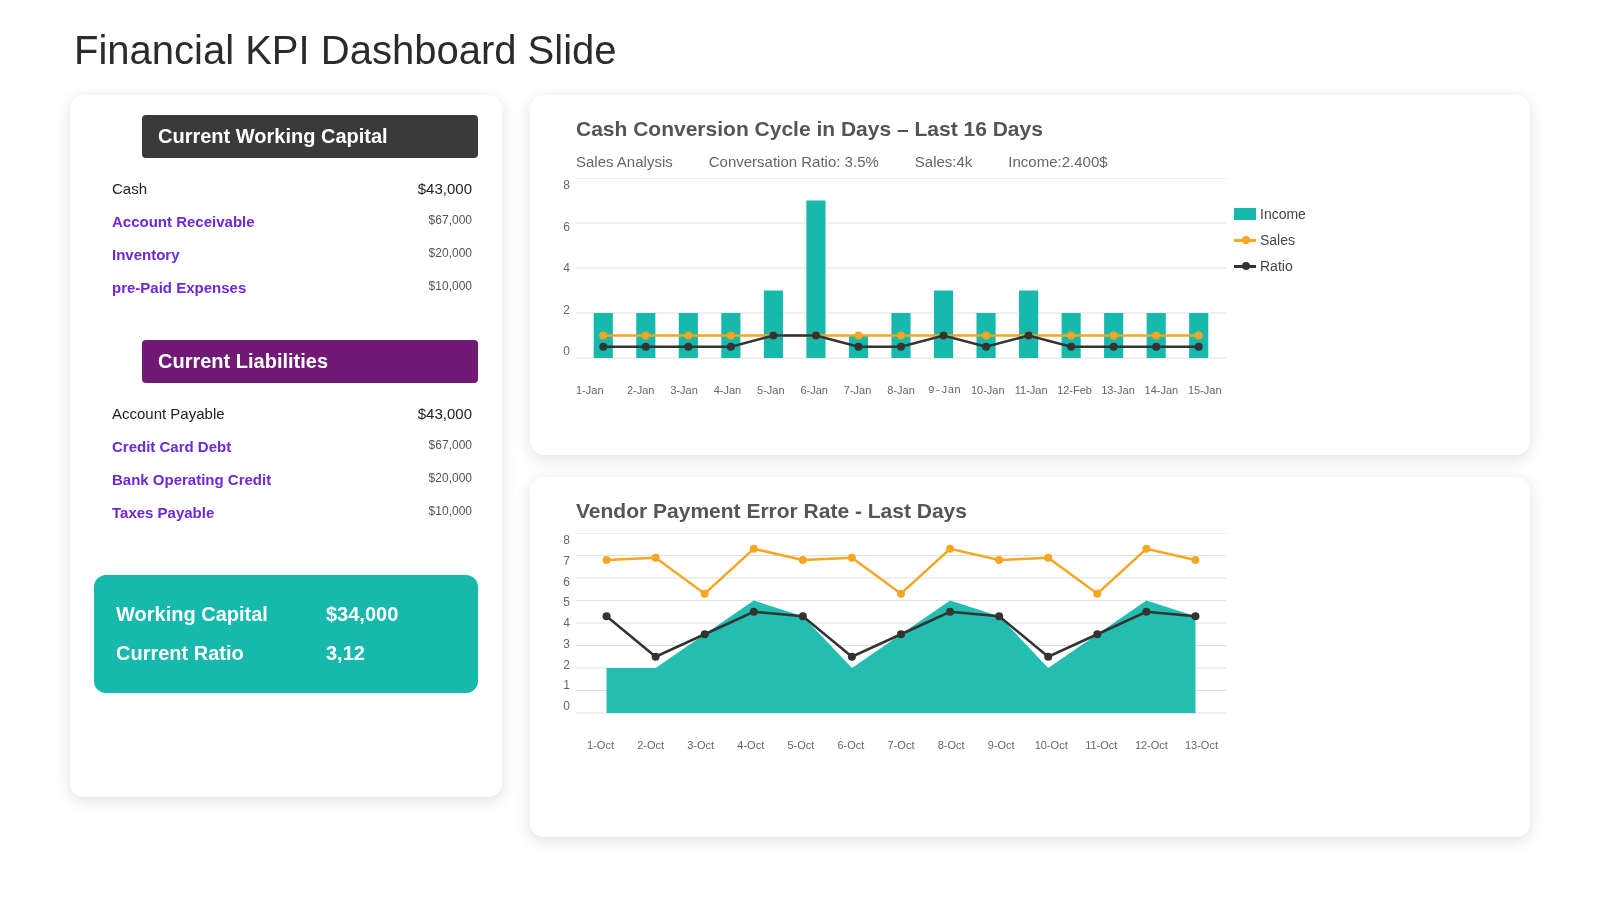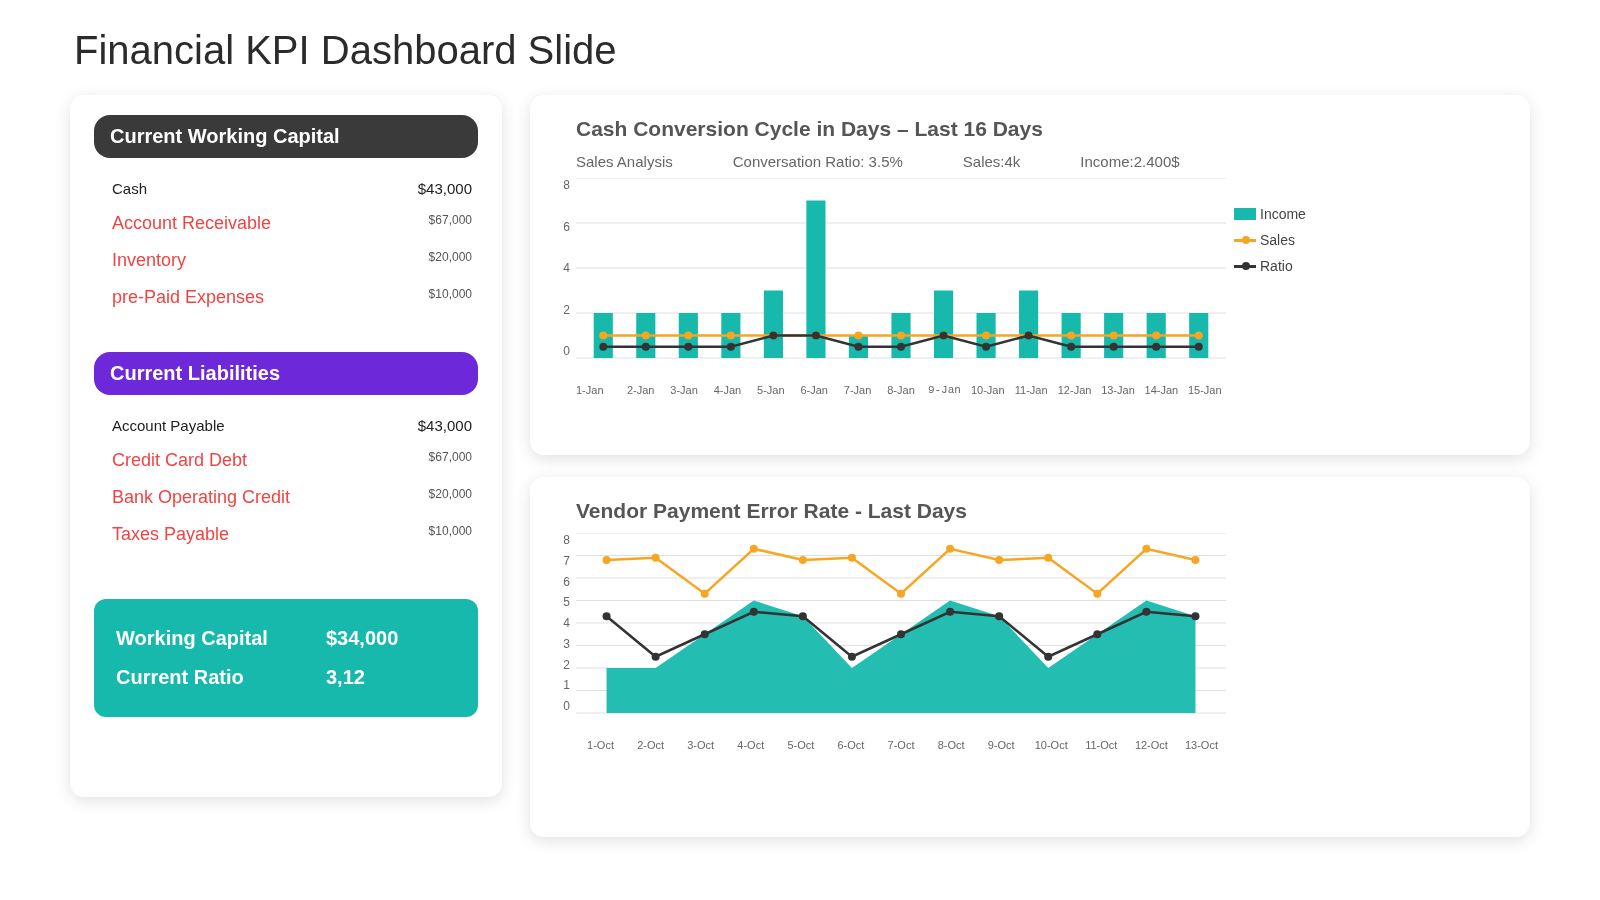--- a/index.html
+++ b/index.html
@@ -30,39 +30,40 @@
   .left-card {
     width: 430px; height: 662px;
   }
   .right-col {
     flex: 1; display: flex; flex-direction: column; gap: 22px;
   }
   .right-card {
     height: 320px; width: 952px;
   }
   .section-pill {
-    border-radius: 16px;
+    border-radius: 4px;
     padding: 10px 16px;
     color: #fff;
     font-weight: 700;
     font-size: 20px;
+    margin-left: 48px;
   }
   .pill-dark { background: #3a3a3a; }
-  .pill-orange { background: #6d28d9; }
+  .pill-orange { background: #701a75; }
   .kv-table {
     margin: 14px 0 0 18px;
     width: 360px;
   }
   .kv-row {
     display: flex; justify-content: space-between;
     padding: 8px 0;
   }
   .kv-row.big .k { font-size: 15px; color:#222; }
   .kv-row.big .v { font-size: 15px; color:#222; }
-  .kv-row.small .k { font-size: 18px; color:#ef4444; }
+  .kv-row.small .k { font-size: 15px; color:#6d28d9;font-weight:bold; }
   .kv-row.small .v { font-size: 12px; color:#555; }
   .summary-box {
     margin-top: 46px;
     background: #17b9ad;
     border-radius: 12px;
     padding: 20px 22px;
     color: #fff;
   }
   .summary-row {
     display: flex;
@@ -71,21 +72,21 @@
     font-weight: 700;
   }
   .summary-row .sk { width: 210px; }
   .chart-title {
     font-size: 21px;
     font-weight: 700;
     color: #555;
     margin: 2px 0 10px 22px;
   }
   .chart-subrow {
-    display: flex; gap: 60px;
+    display: flex; gap: 36px;
     margin: 12px 0 8px 22px;
     color: #666;
     font-size: 15px;
   }
   .chart-area {
     display: flex;
   }
   .plot-box {
     position: relative;
     margin-left: 22px;
@@ -268,21 +269,21 @@
                 <span style="width: 42.5333px; text-align: center;">2-Jan</span>
                 <span style="width: 42.5333px; text-align: center;">3-Jan</span>
                 <span style="width: 42.5333px; text-align: center;">4-Jan</span>
                 <span style="width: 42.5333px; text-align: center;">5-Jan</span>
                 <span style="width: 42.5333px; text-align: center;">6-Jan</span>
                 <span style="width: 42.5333px; text-align: center;">7-Jan</span>
                 <span style="width: 42.5333px; text-align: center;">8-Jan</span>
                 <span style="width: 42.5333px; text-align: center; font-family: Liberation Mono, monospace;">9-Jan</span>
                 <span style="width: 42.5333px; text-align: center;">10-Jan</span>
                 <span style="width: 42.5333px; text-align: center;">11-Jan</span>
-                <span style="width: 42.5333px; text-align: center;">12-Jan</span>
+                <span style="width: 42.5333px; text-align: center;">12-Feb</span>
                 <span style="width: 42.5333px; text-align: center;">13-Jan</span>
                 <span style="width: 42.5333px; text-align: center;">14-Jan</span>
                 <span style="width: 42.5333px; text-align: center;">15-Jan</span>
               </div>
           </div>
           <div class="legend" id="legend1">
               <div class="lg">
                 <span class="swatch-bar" style="background: rgb(23, 185, 173);"></span>
                 <span>Income</span>
               </div>

